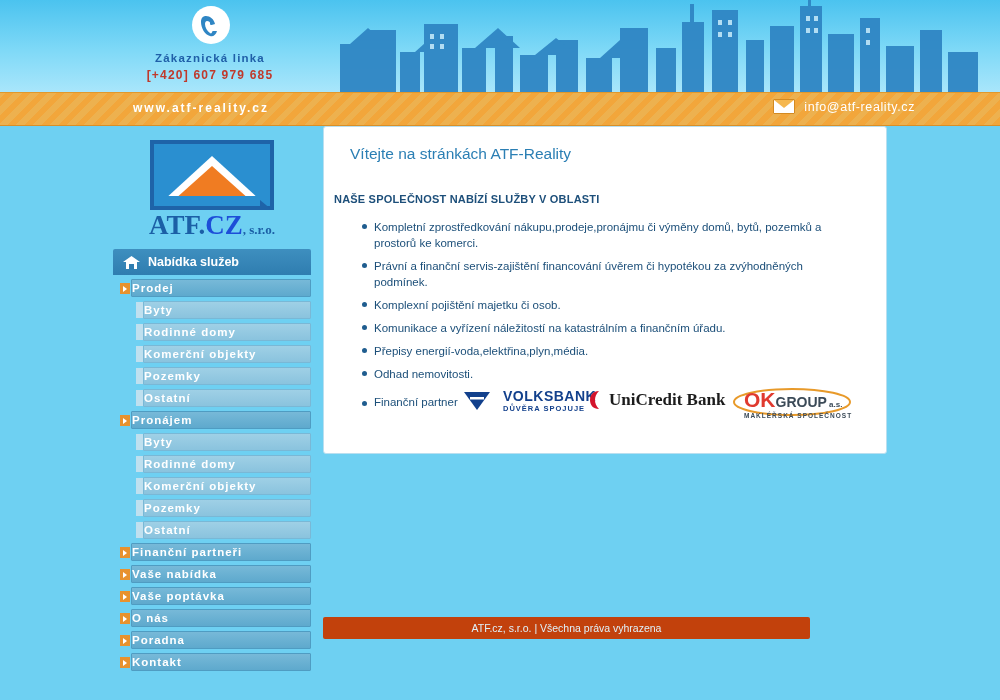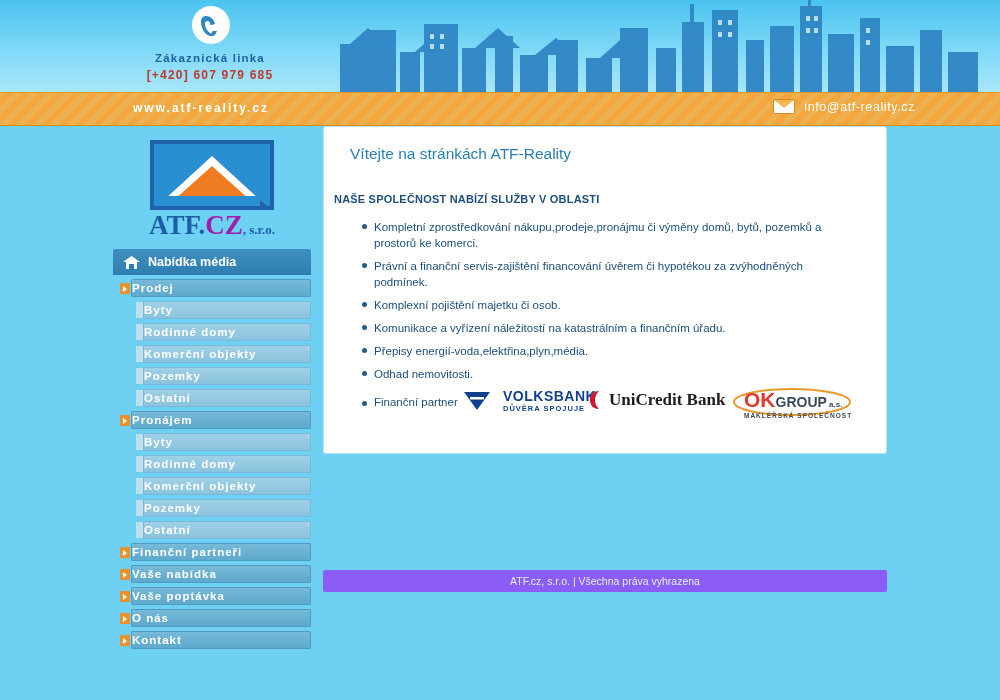--- a/index.html
+++ b/index.html
@@ -138,21 +138,21 @@
   .brand svg { display: block; margin: 0 auto; }
   .brand-text {
     margin-top: 2px;
     font-family: "Liberation Serif", serif;
     font-size: 27px;
     font-weight: bold;
     color: #1b5fa6;
     letter-spacing: 0px;
     line-height: 1;
   }
-  .brand-text .cz { color: #a21caf; }
+  .brand-text .cz { color: #1d4ed8; }
   .brand-text .sro { font-size: 13px; color:#1b5fa6; }
 
   .menu-head {
     margin-top: 10px;
     width: 198px;
     height: 26px;
     background: linear-gradient(to bottom, #3e8fbf 0%, #2f7db0 100%);
     color: #fff;
     font-size: 12.5px;
     font-weight: bold;
@@ -299,24 +299,24 @@
   .vb-sub  { font-size:7.5px; color:#12408c; letter-spacing:1px; font-weight:bold;}
   .uni-text{ font-family:"Liberation Serif", serif; font-weight:bold; font-size:17px; color:#1c1c1c;}
   .ok-ok   { font-family:"Liberation Sans", sans-serif; font-weight:bold; font-size:21px; color:#e03a2f;}
   .ok-group{ font-family:"Liberation Sans", sans-serif; font-weight:bold; font-size:14px; color:#3b4a57;}
   .ok-as   { font-size:8px; color:#3b4a57; font-weight:bold;}
   .ok-sub  { font-size:6.5px; letter-spacing:1px; color:#3b4a57; font-weight:bold; text-align:center;}
 
   .footer {
     position: absolute;
     left: 323px;
-    top: 444px;
-    width: 564px;
+    top: 491px;
+    width: 487px;
     height: 22px;
-    background: #8b5cf6;
+    background: #c2410c;
     color: #dff1fa;
     font-size: 10.5px;
     text-align: center;
     line-height: 22px;
     border-radius: 2px;
   }
 </style>
 </head>
 <body>
 
@@ -406,21 +406,21 @@
       </div>
     </div>
 
     <div class="menu-head">
       <span class="house-ico">
         <svg width="17" height="13" viewBox="0 0 17 13">
           <polygon points="8.5,0 17,6 14,6 14,13 3,13 3,6 0,6" fill="#ffffff"></polygon>
           <rect x="6" y="8" width="5" height="5" fill="#2f7db0"></rect>
         </svg>
       </span>
-      <span>Nabídka média</span>
+      <span>Nabídka služeb</span>
     </div>
 
     <div class="menu" id="menu-list">
         <div class="mi top">
           <span class="arrow"></span>
           <span>Prodej</span>
         </div>
         <div class="mi sub">
           <span class="sub-tick"></span>
           <span>Byty</span>
@@ -473,20 +473,24 @@
           <span class="arrow"></span>
           <span>Vaše nabídka</span>
         </div>
         <div class="mi top">
           <span class="arrow"></span>
           <span>Vaše poptávka</span>
         </div>
         <div class="mi top">
           <span class="arrow"></span>
           <span>O nás</span>
+        </div>
+        <div class="mi top">
+          <span class="arrow"></span>
+          <span>Poradna</span>
         </div>
         <div class="mi top">
           <span class="arrow"></span>
           <span>Kontakt</span>
         </div>
       </div>
   </div>
 
   <div class="content">
     <div class="content-title">Vítejte na stránkách ATF-Reality</div>

